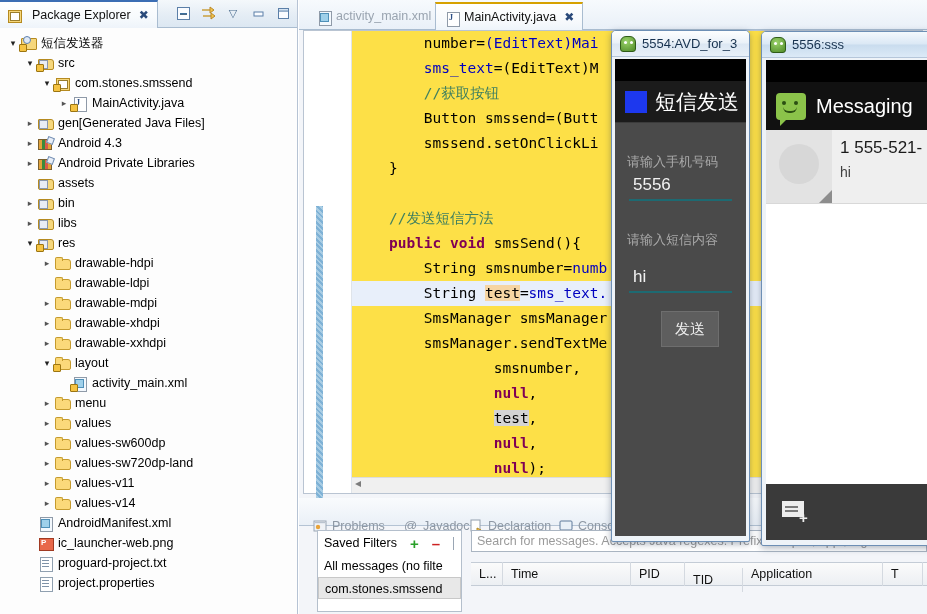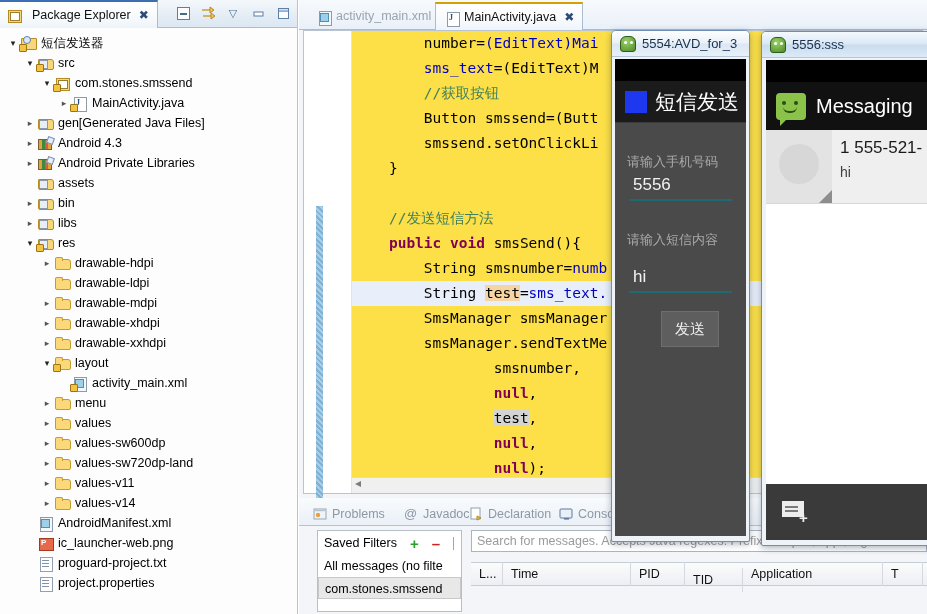--- a/index.html
+++ b/index.html
@@ -197,21 +197,21 @@
   .bottom-panel {
     position: absolute; left: 299px; top: 498px; width: 628px; height: 116px;
     background: #f3f5f9;
   }
   .bp-tabbar {
     position: relative; height: 28px;
     background: linear-gradient(to bottom,#f9fbfd 0%,#eaf0f7 100%);
     border-bottom: 1px solid #b4c3d4;
   }
   .bp-tab {
-    position: absolute; top: 4px; height: 24px;
+    position: absolute; top: 16px; height: 24px;
     display: flex; align-items: center; gap: 4px;
     font-size: 12.5px; color: #8e98a4; padding: 0 4px;
   }
   .bp-tab .bico { width: 15px; height: 14px; position: relative; }
   .bp-tab.active-lc {
     top: 1px; height: 27px; color: #111;
     background: linear-gradient(to bottom,#ffffff,#eef4fa);
     border: 1px solid #b4c3d4; border-bottom: none;
     border-top: 2px solid #d6a100;
   }

